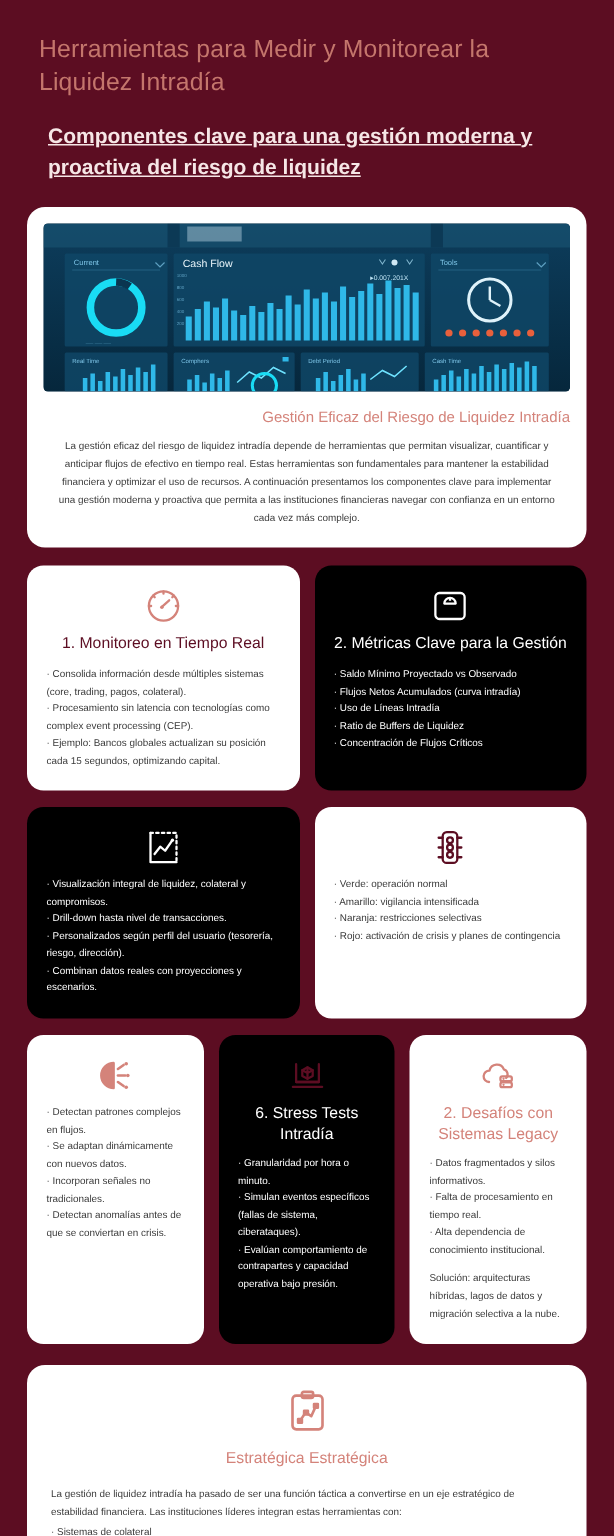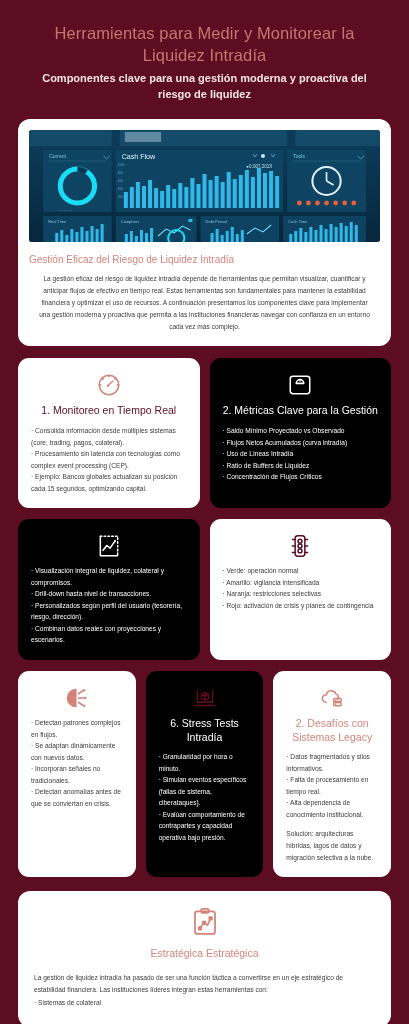--- a/index.html
+++ b/index.html
@@ -20,36 +20,37 @@
     min-height: 1024px;
     background: #5c0d22;
     padding: 0 0 14px 0;
     display: flex;
     flex-direction: column;
   }
 
   
   .header {
     padding: 22px 26px 16px 26px;
-    text-align: center;
+    text-align: left;
   }
   .header h1 {
     font-size: 16.5px;
     font-weight: 400;
     line-height: 1.35;
     color: #c4766c;
     letter-spacing: 0.1px;
   }
   .header .subtitle {
-    margin-top: 3px;
-    font-size: 11px;
+    margin-top: 13px;
+    font-size: 14px;
     font-weight: 700;
     line-height: 1.5;
     color: #f6e6e6;
     padding: 0 6px;
+    text-decoration: underline;
   }
 
   
   .card {
     background: #ffffff;
     border-radius: 11px;
     padding: 12px 13px 14px 13px;
   }
   .card.salmon {
     background: #000000;
@@ -95,21 +96,21 @@
     width: 100%;
     height: 112px;
     border-radius: 3px;
     overflow: hidden;
     position: relative;
     background: #0a2f47;
   }
   .hero-img svg { display: block; width: 100%; height: 100%; }
 
   .hero-title {
-    text-align: left;
+    text-align: right;
     font-size: 10px;
     color: #d4837a;
     margin: 12px 0 8px 0;
     font-weight: 400;
   }
   .hero-text {
     font-size: 6.6px;
     line-height: 1.85;
     color: #3a3a3a;
     text-align: center;

